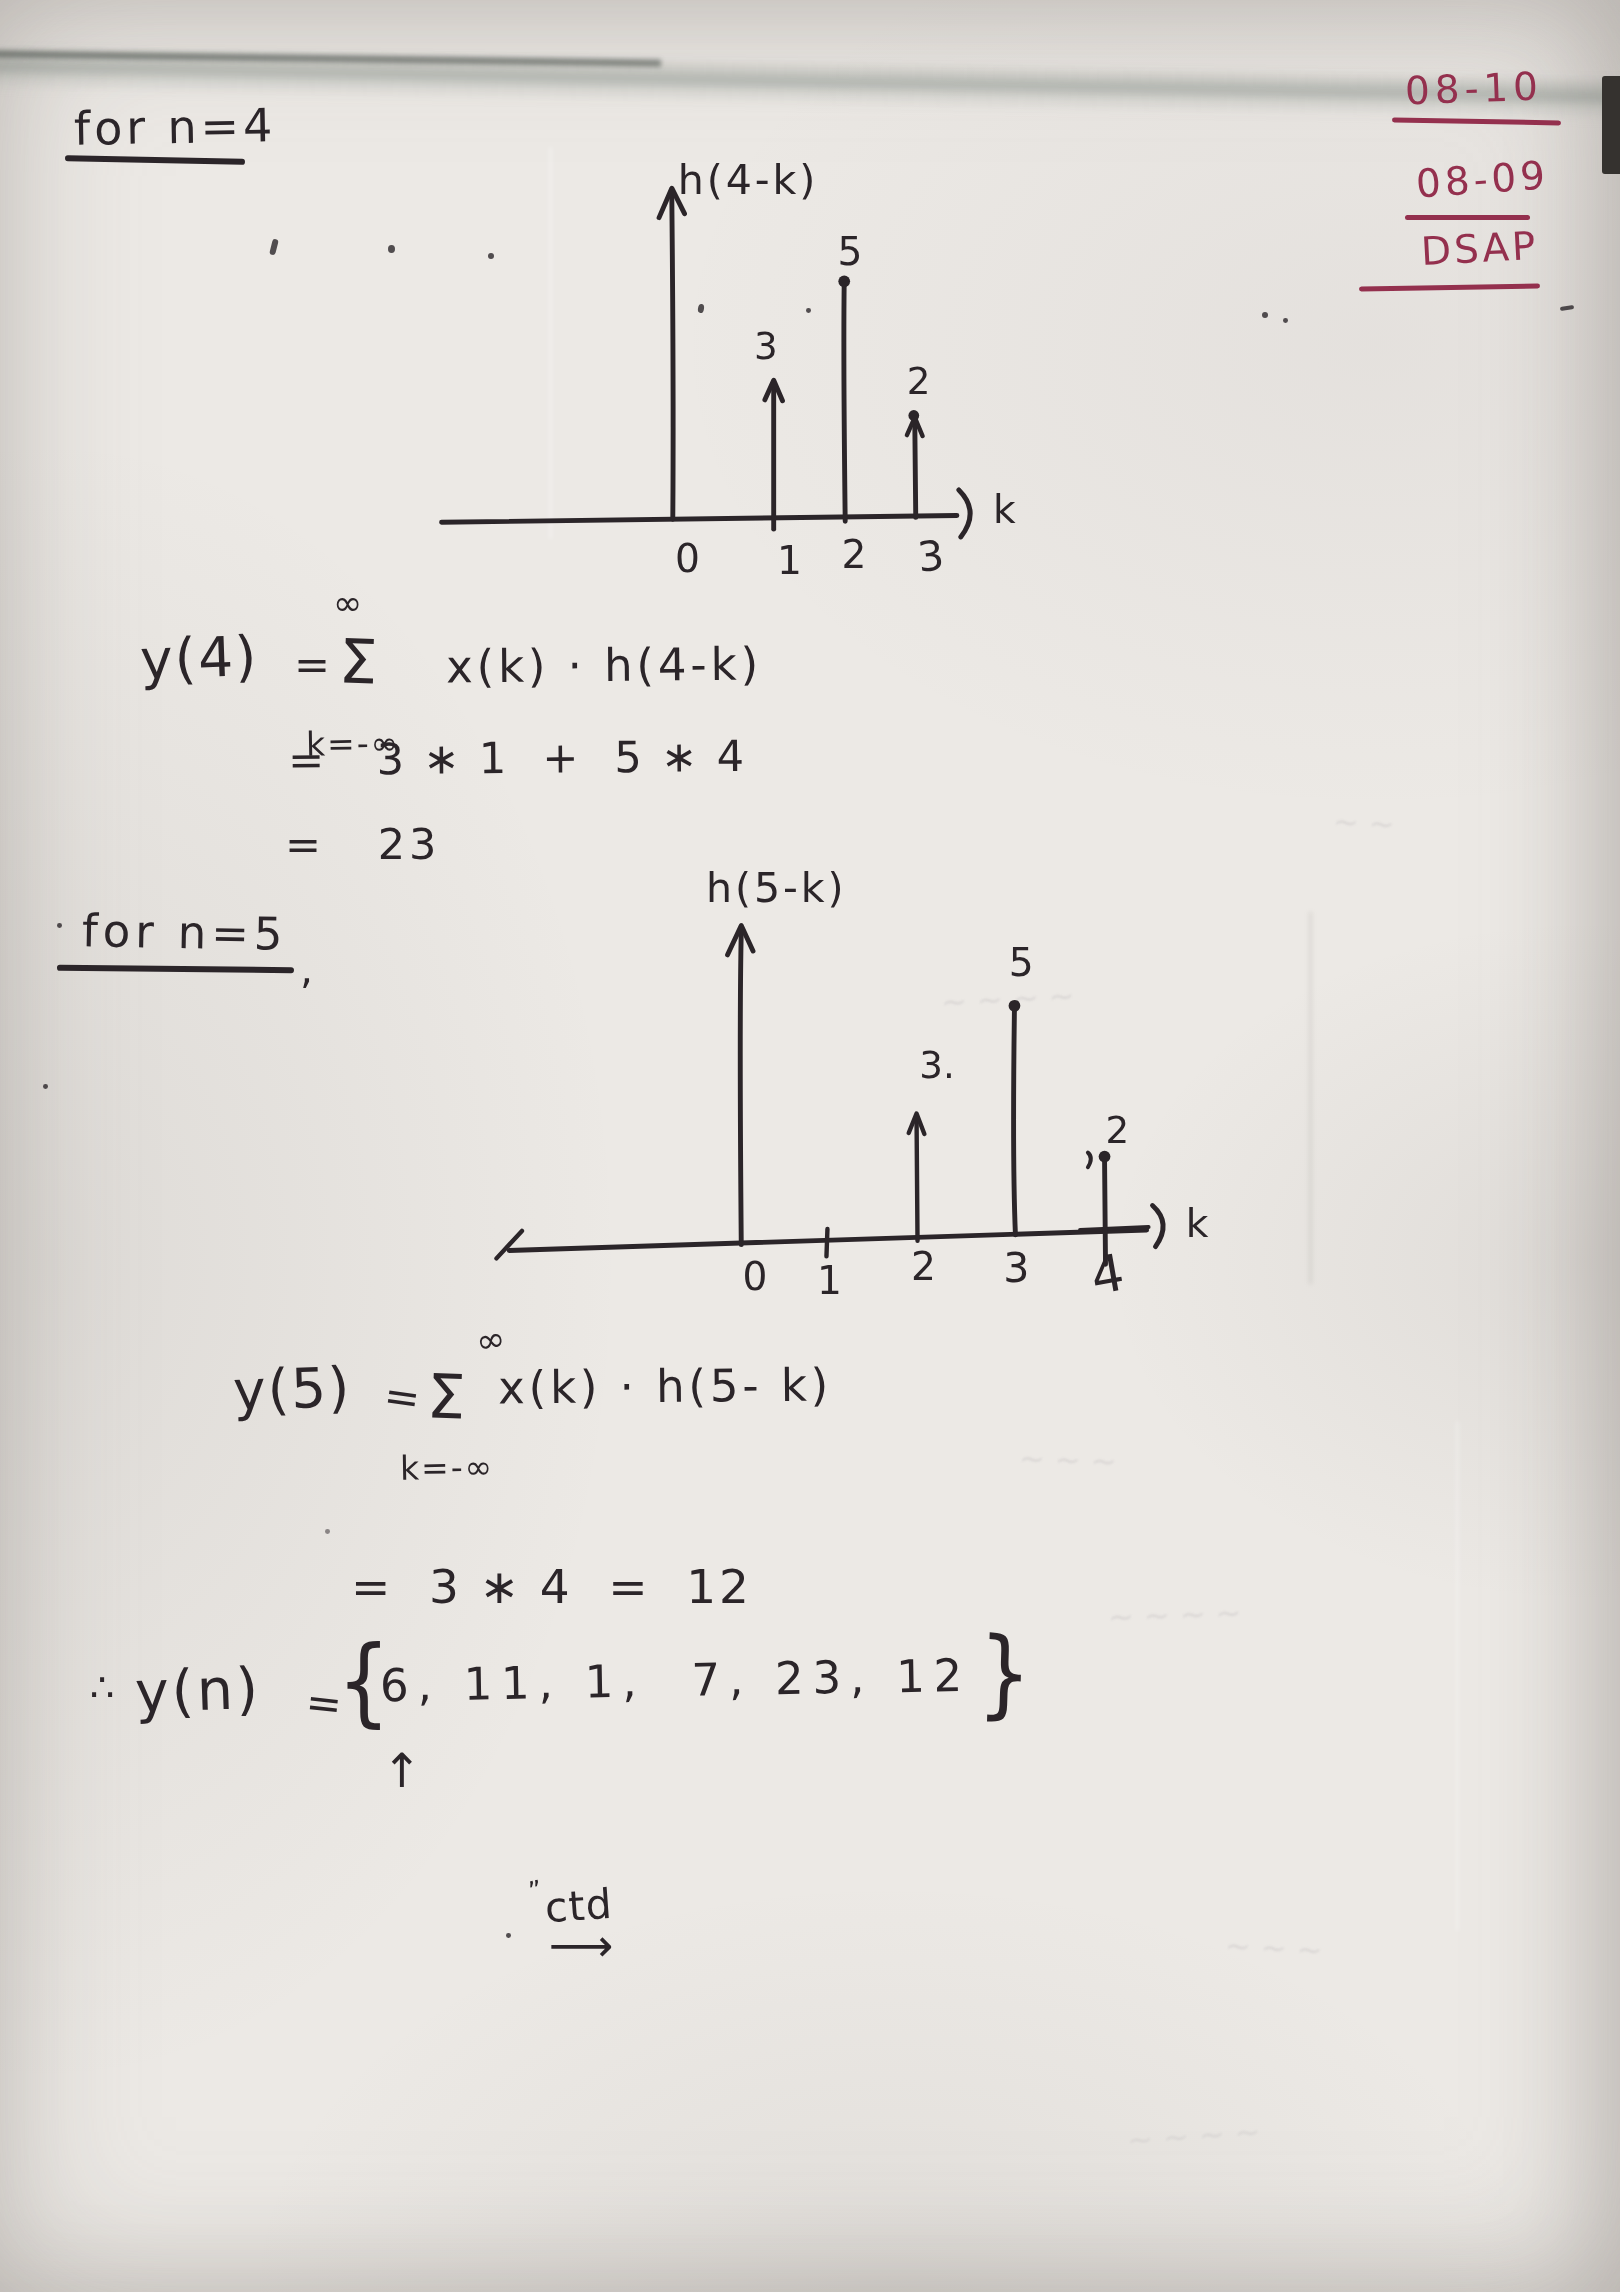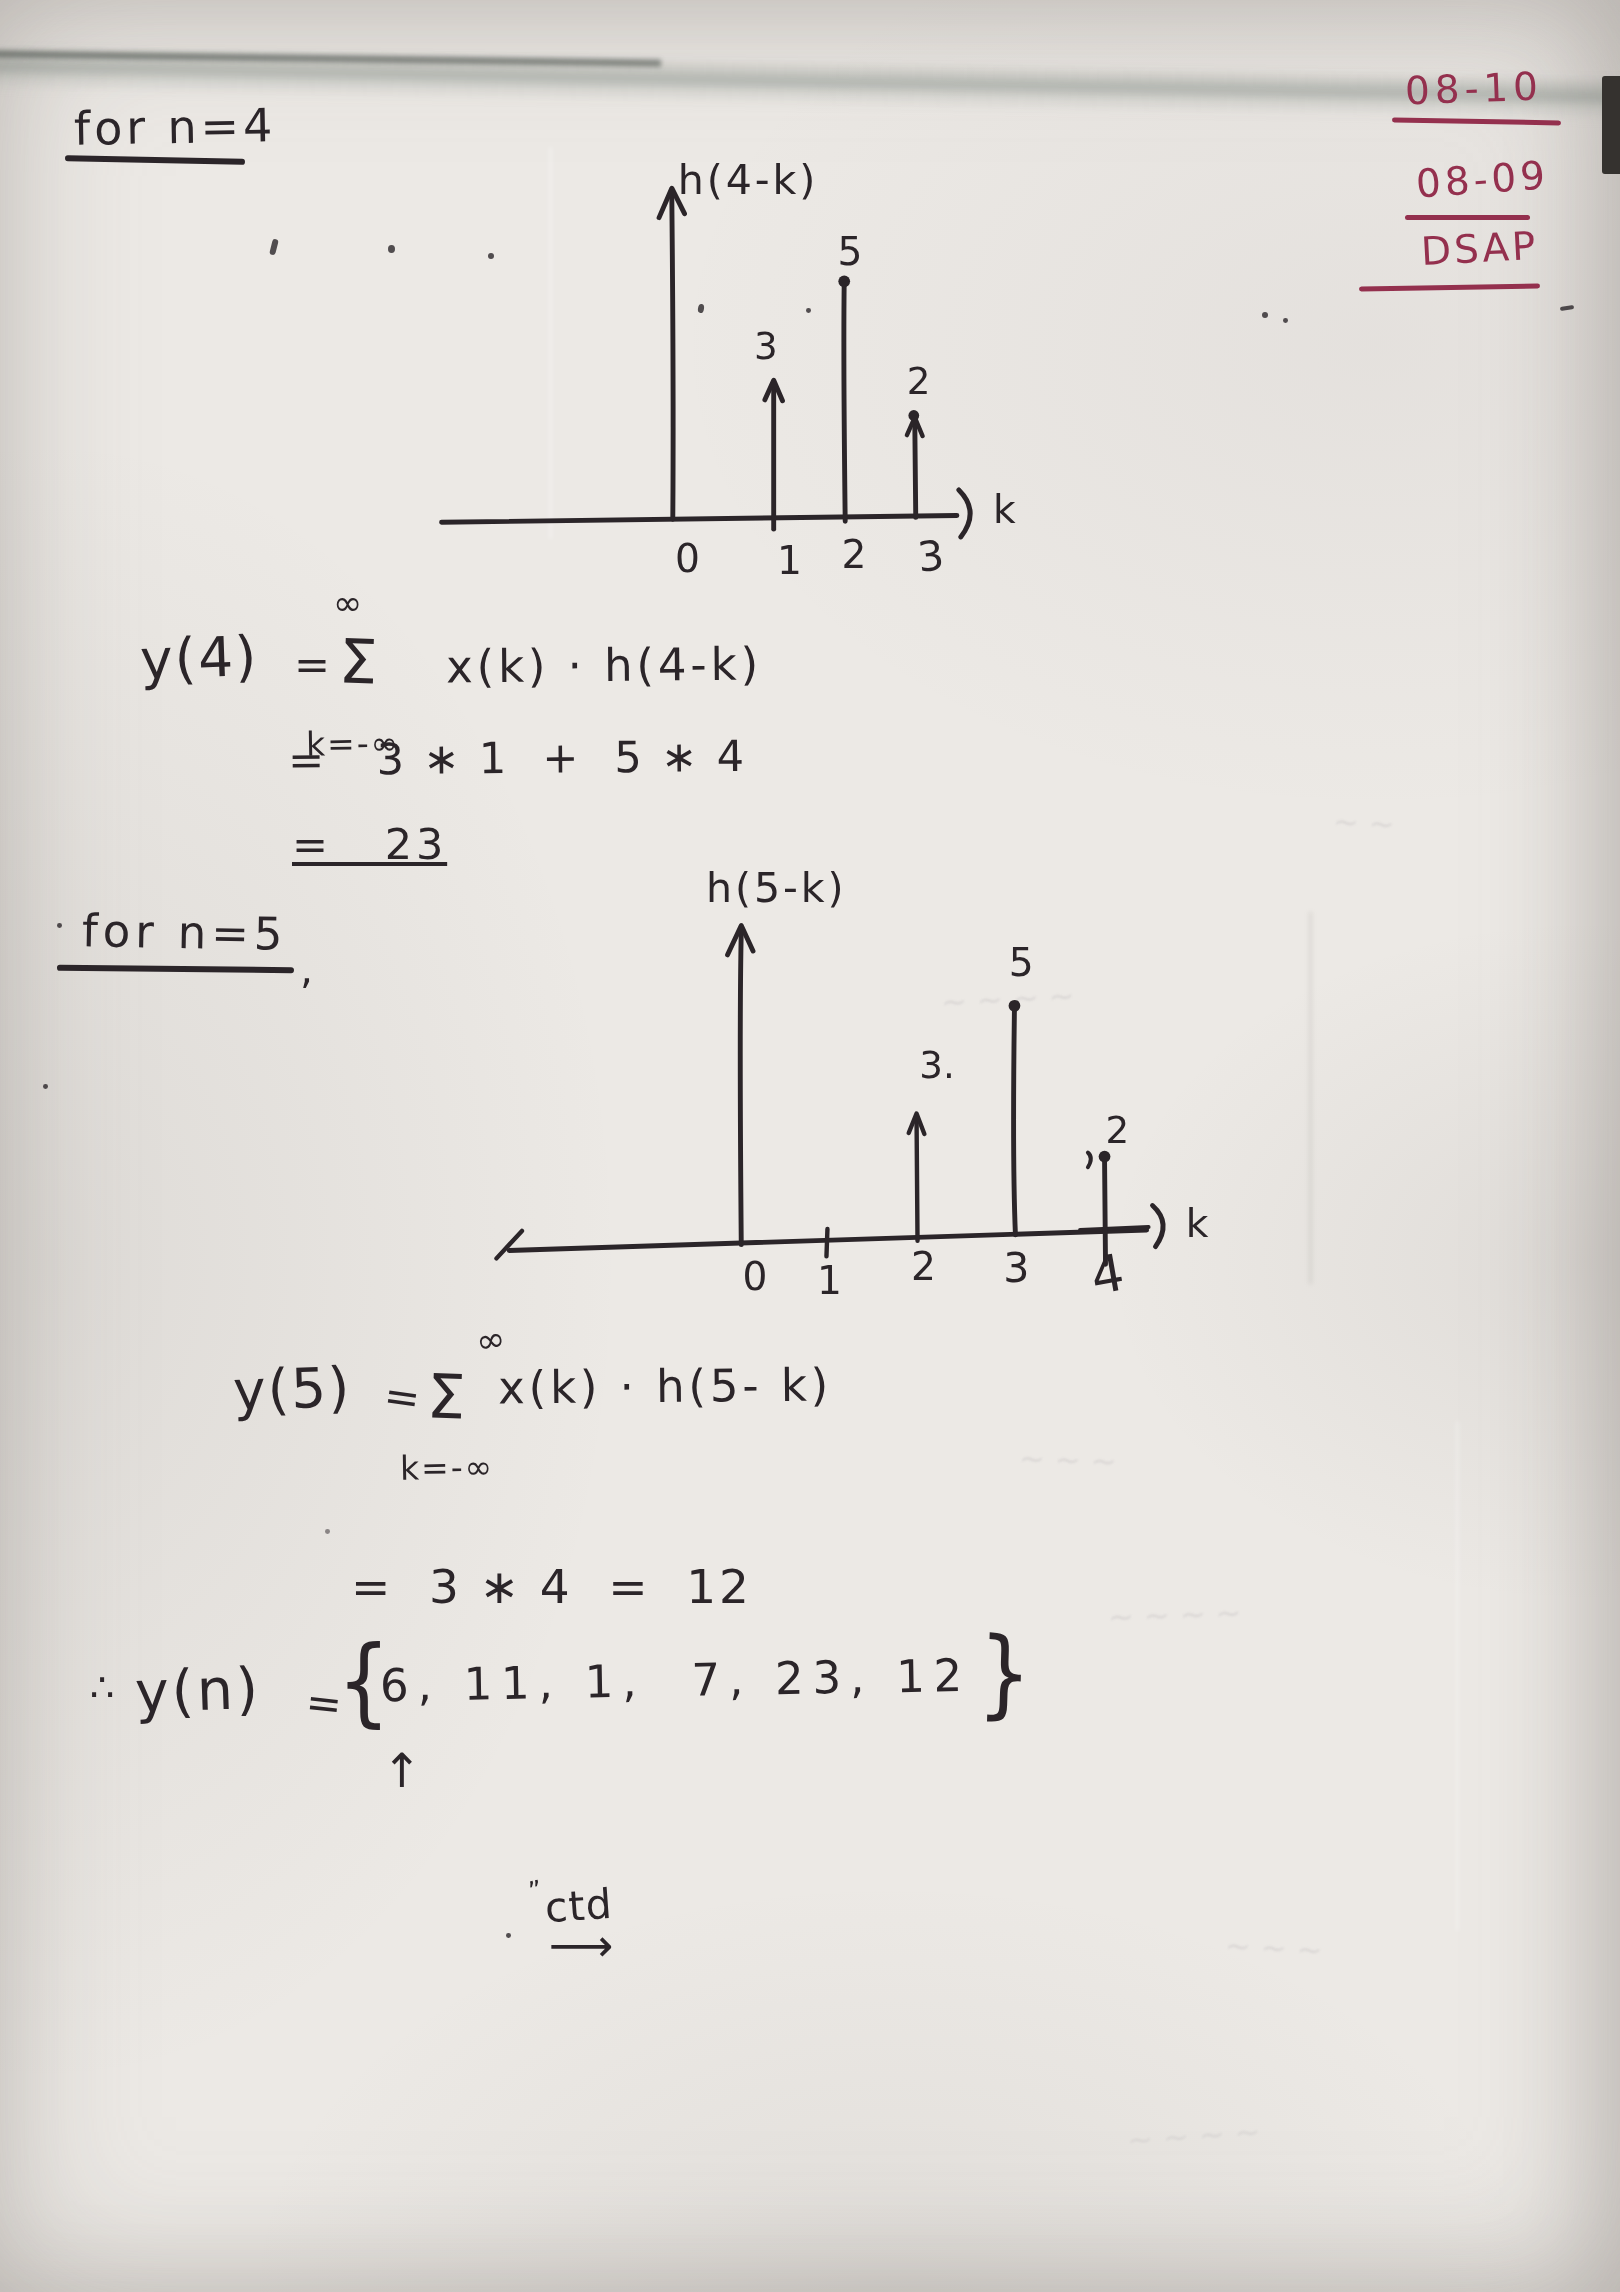--- a/index.html
+++ b/index.html
@@ -81,21 +81,21 @@
     <text x="522" y="442" font-size="42" text-anchor="middle" transform="rotate(-6 522 442)">3</text>
   </svg>
 
   <div class="hw" style="left:140px;top:631px;font-size:55px;transform:rotate(-2deg);letter-spacing:2px;">y(4)</div>
   <div class="hw" style="left:294px;top:643px;font-size:43px;">=</div>
   <div class="hw" style="left:333px;top:586px;font-size:35px;">∞</div>
   <div class="hw" style="left:339px;top:631px;font-size:61px;transform:rotate(2deg);">Σ</div>
   <div class="hw" style="left:306px;top:727px;font-size:33px;letter-spacing:2px;transform:rotate(-1deg);">k=-∞</div>
   <div class="hw" style="left:446px;top:643px;font-size:45px;letter-spacing:3.9px;transform:rotate(-0.5deg);">x(k) · h(4-k)</div>
   <div class="hw" style="left:288px;top:737px;font-size:43px;letter-spacing:2.9px;transform:rotate(-0.5deg);">=   3 ∗ 1  +  5 ∗ 4</div>
-  <div class="hw" style="left:292px;top:823px;font-size:43px;letter-spacing:3.9px;text-decoration:underline;">=   23</div>
+  <div class="hw" style="left:285px;top:823px;font-size:43px;letter-spacing:3.9px;">=   23</div>
 
   <div class="hw" style="left:82px;top:910px;font-size:45px;letter-spacing:4.9px;transform:rotate(1deg);">for n=5</div>
   <div class="uline" style="left:57px;top:966px;width:237px;height:5.9px;transform:rotate(0.6deg);"></div>
   <div class="hw" style="left:300px;top:949px;font-size:41px;">,</div>
 
   <svg style="position:absolute;left:461px;top:853px;" width="774" height="470" viewBox="0 0 790 480">
     <text x="250" y="50" font-size="42" letter-spacing="3">h(5-k)</text>
 
     <path d="M286 80 C284 170 285 290 286 400" stroke-width="5"></path>
     <path d="M272 104 L286 74 L298 100" stroke-width="5"></path>

